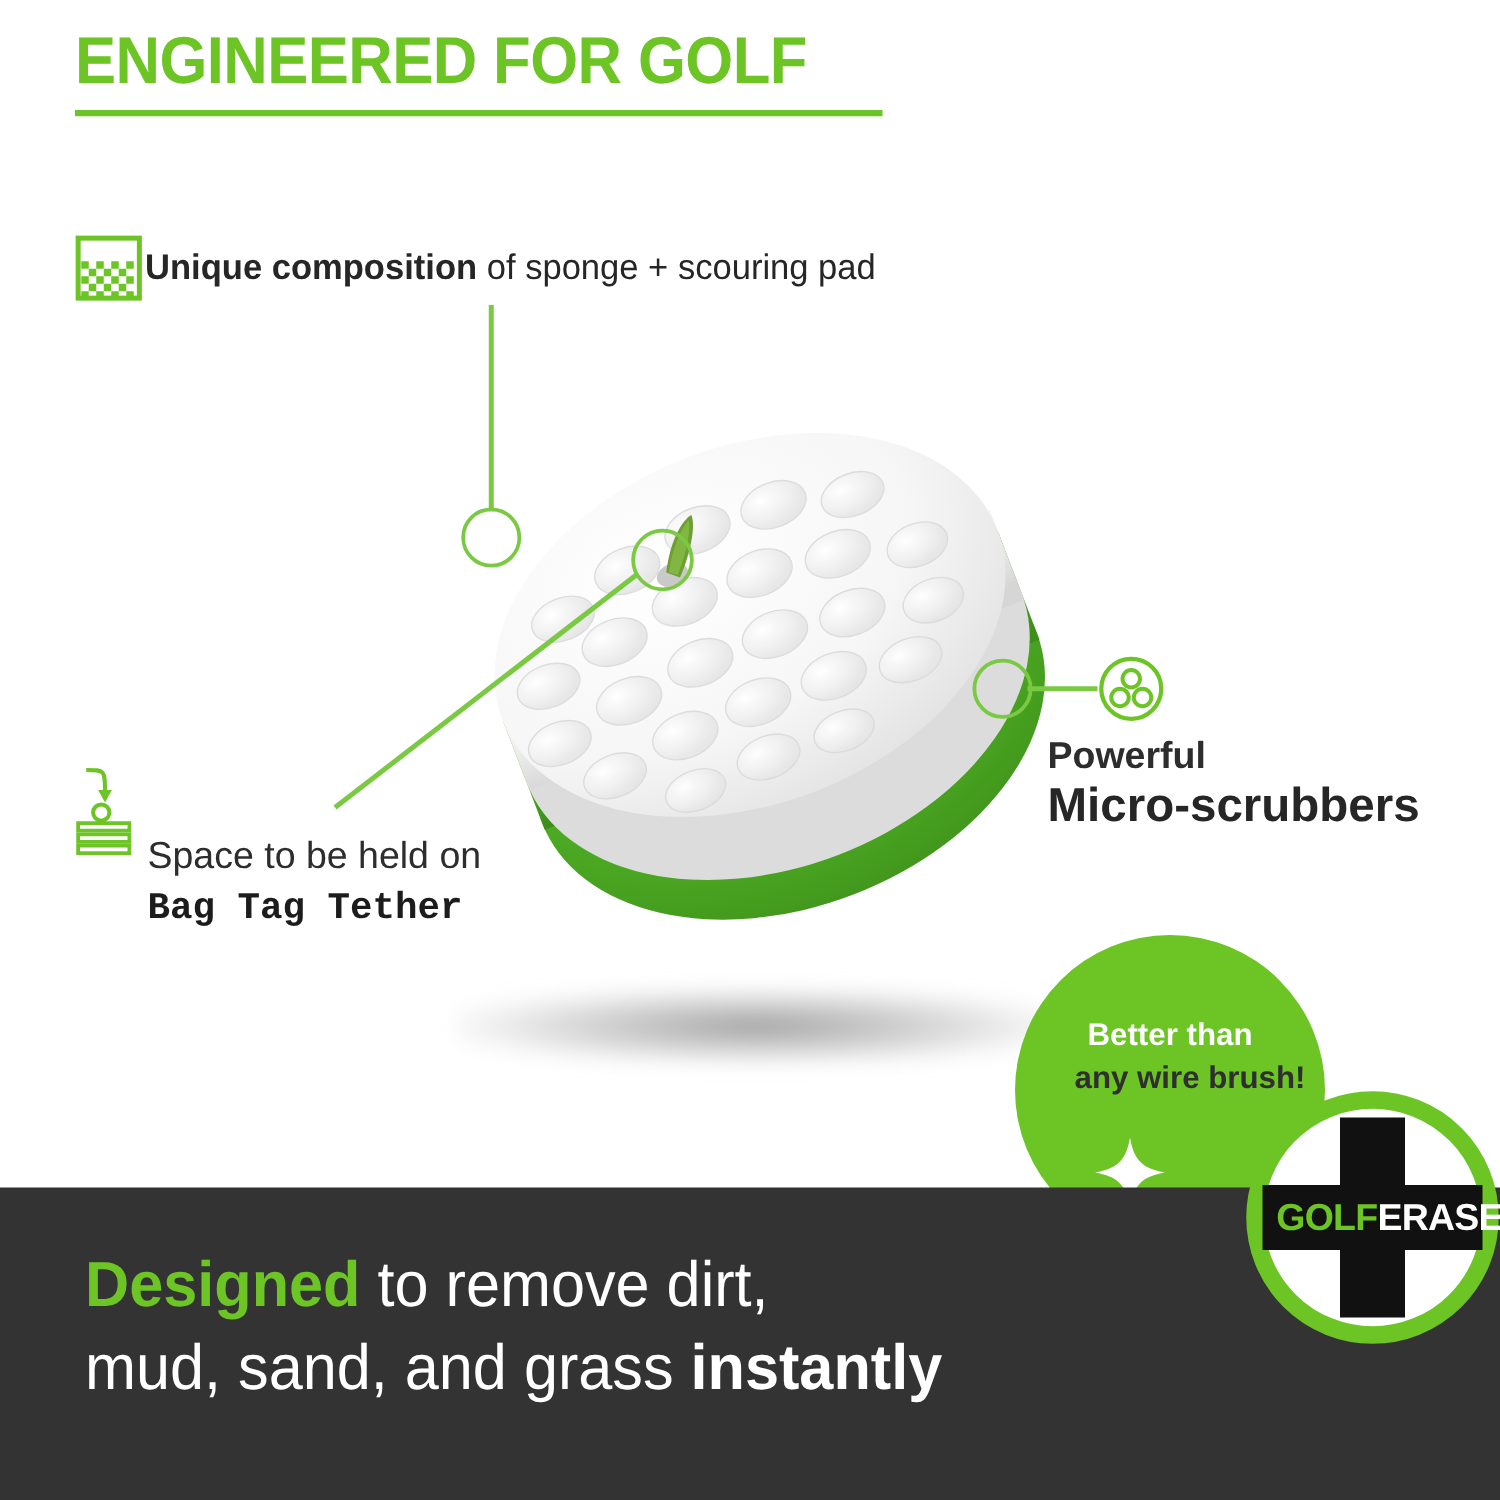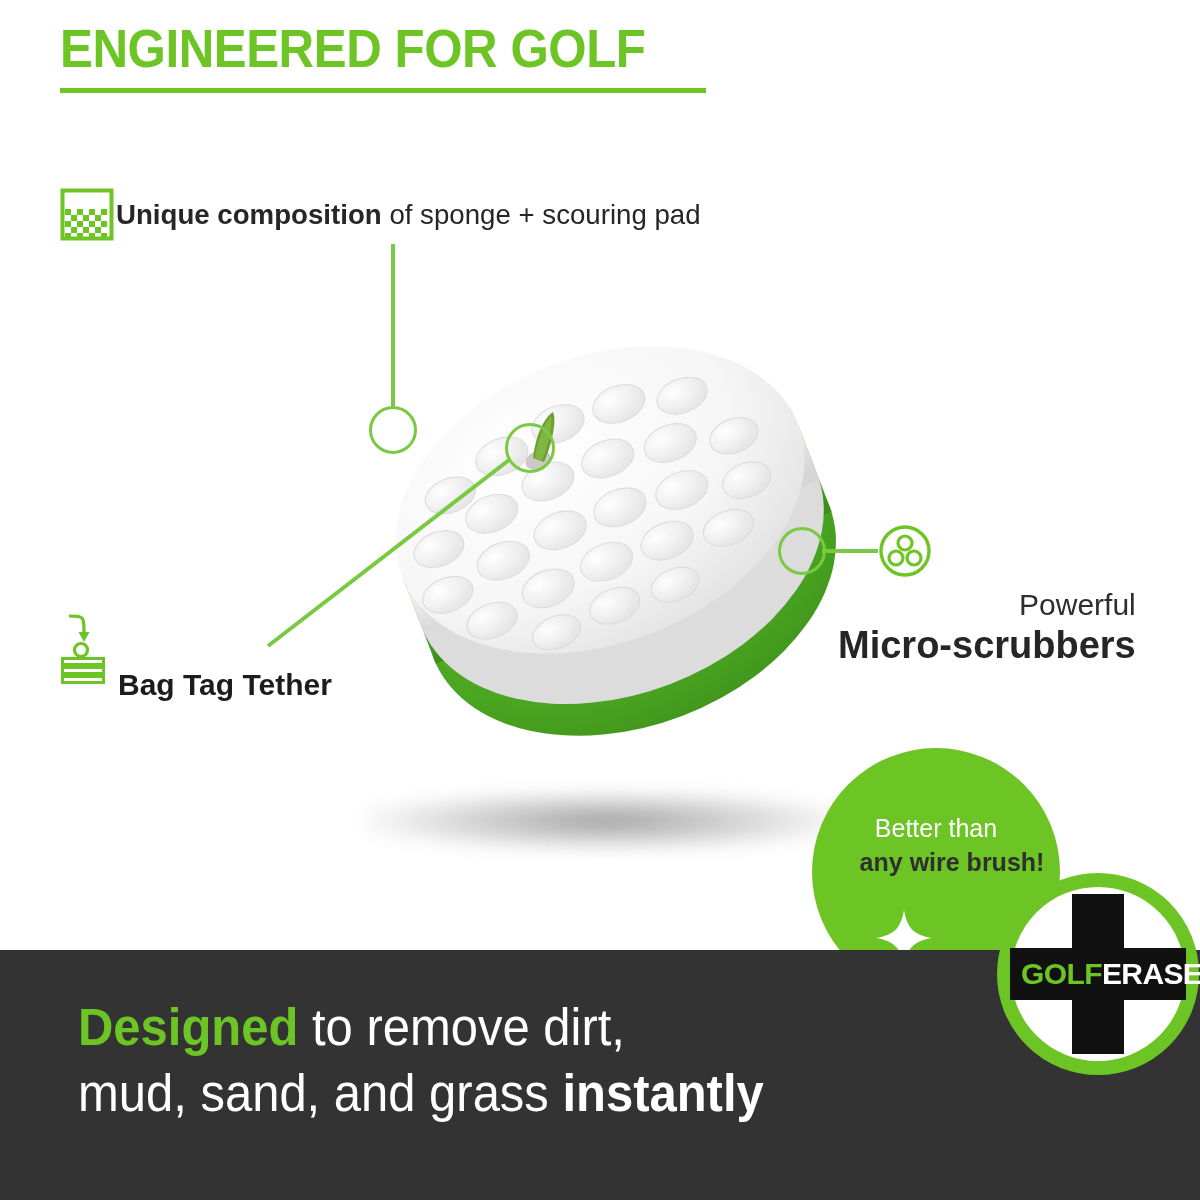--- a/index.html
+++ b/index.html
@@ -33,29 +33,29 @@
   .cmp-icon{width:54px;height:53px;flex:0 0 auto;}
   .c1-text{
     font-size:28.5px;color:#262626;white-space:nowrap;
     transform:scaleX(0.97);transform-origin:left center;
   }
   .c1-text b{font-weight:700;}
   .c1-text span.reg{font-weight:400;}
 
   
   .callout-2{position:absolute;left:838px;top:585px;}
-  .c2-l1{font-size:30px;font-weight:400;color:#2d2d2d;line-height:40px;white-space:nowrap;text-align:right;}
+  .c2-l1{font-size:30px;font-weight:700;color:#2d2d2d;line-height:40px;white-space:nowrap;}
   .c2-l2{font-size:38px;font-weight:700;color:#262626;line-height:40px;white-space:nowrap;}
 
   
   .callout-3{position:absolute;left:60px;top:612px;}
   .tether-icon{position:absolute;left:0;top:0;width:46px;height:72px;}
   .c3-text{position:absolute;left:58px;top:52px;}
   .c3-l1{font-size:30px;font-weight:400;color:#2d2d2d;line-height:42px;white-space:nowrap;}
-  .c3-l2{font-size:30px;font-weight:700;color:#1c1c1c;line-height:42px;white-space:nowrap;}
+  .c3-l2{font-size:30px;font-weight:700;color:#1c1c1c;line-height:42px;white-space:nowrap;font-family:Liberation Mono, monospace;}
 
   
   .product-wrap{position:absolute;left:352px;top:292px;width:500px;height:450px;}
   .shadow{
     position:absolute;left:365px;top:790px;width:480px;height:62px;
     background:radial-gradient(ellipse at center, rgba(90,90,90,0.55) 0%, rgba(120,120,120,0.30) 42%, rgba(160,160,160,0.10) 68%, rgba(255,255,255,0) 82%);
     filter:blur(7px);
   }
 
   
@@ -65,37 +65,37 @@
     box-sizing:border-box;background:transparent;
   }
 
   
   .badge{
     position:absolute;left:812px;top:748px;width:248px;height:248px;
     background:#6cc425;border-radius:50%;
   }
   .badge-l1{
     position:absolute;left:0;right:0;top:66px;text-align:center;
-    font-size:25px;font-weight:400;color:#ffffff;white-space:nowrap;
+    font-size:25px;font-weight:700;color:#ffffff;white-space:nowrap;
   }
   .badge-l2{
     position:absolute;left:0;right:0;top:100px;text-align:center;
     font-size:25px;font-weight:700;color:#2f2f2f;white-space:nowrap;padding-left:32px;
   }
   .sparkle{position:absolute;}
 
   
   .logo{position:absolute;left:996px;top:872px;width:204px;height:204px;}
 
   
   .band{
     position:absolute;left:0;top:950px;width:1200px;height:250px;background:#333333;
   }
   .band-text{
-    position:absolute;left:78px;top:995px;width:900px;
+    position:absolute;left:68px;top:995px;width:900px;
   }
   .band-line{font-size:51px;line-height:66px;color:#ffffff;font-weight:400;white-space:nowrap;
     transform:scaleX(0.96);transform-origin:left center;}
   .band-line .green{color:#6cc425;font-weight:700;}
   .band-line .bold{font-weight:700;}
 </style>
 </head>
 <body>
 
 <div id="stage">
@@ -243,20 +243,21 @@
       <svg width="46" height="72" viewBox="0 0 46 72">
         <path d="M9 4 C 24 4, 24 4, 24 22" fill="none" stroke="#6cc425" stroke-width="3.2"></path>
         <path d="M24 30 L 18.5 20 L 29.5 20 Z" fill="#6cc425"></path>
         <circle cx="21" cy="38" r="6.5" fill="none" stroke="#6cc425" stroke-width="3.2"></circle>
         <rect x="2.5" y="46.5" width="41" height="6" fill="none" stroke="#6cc425" stroke-width="3"></rect>
         <rect x="2.5" y="55.5" width="41" height="6" fill="none" stroke="#6cc425" stroke-width="3"></rect>
         <rect x="2.5" y="64.5" width="41" height="6" fill="none" stroke="#6cc425" stroke-width="3"></rect>
       </svg>
     </span>
     <div class="c3-text">
+      <div class="c3-l1">Space to be held on</div>
       <div class="c3-l2">Bag Tag Tether</div>
     </div>
   </div>
 
   <div class="badge">
     <div class="badge-l1">Better than</div>
     <div class="badge-l2">any wire brush!</div>
   </div>
 
   <span class="sparkle" style="left:874px;top:908px;">

